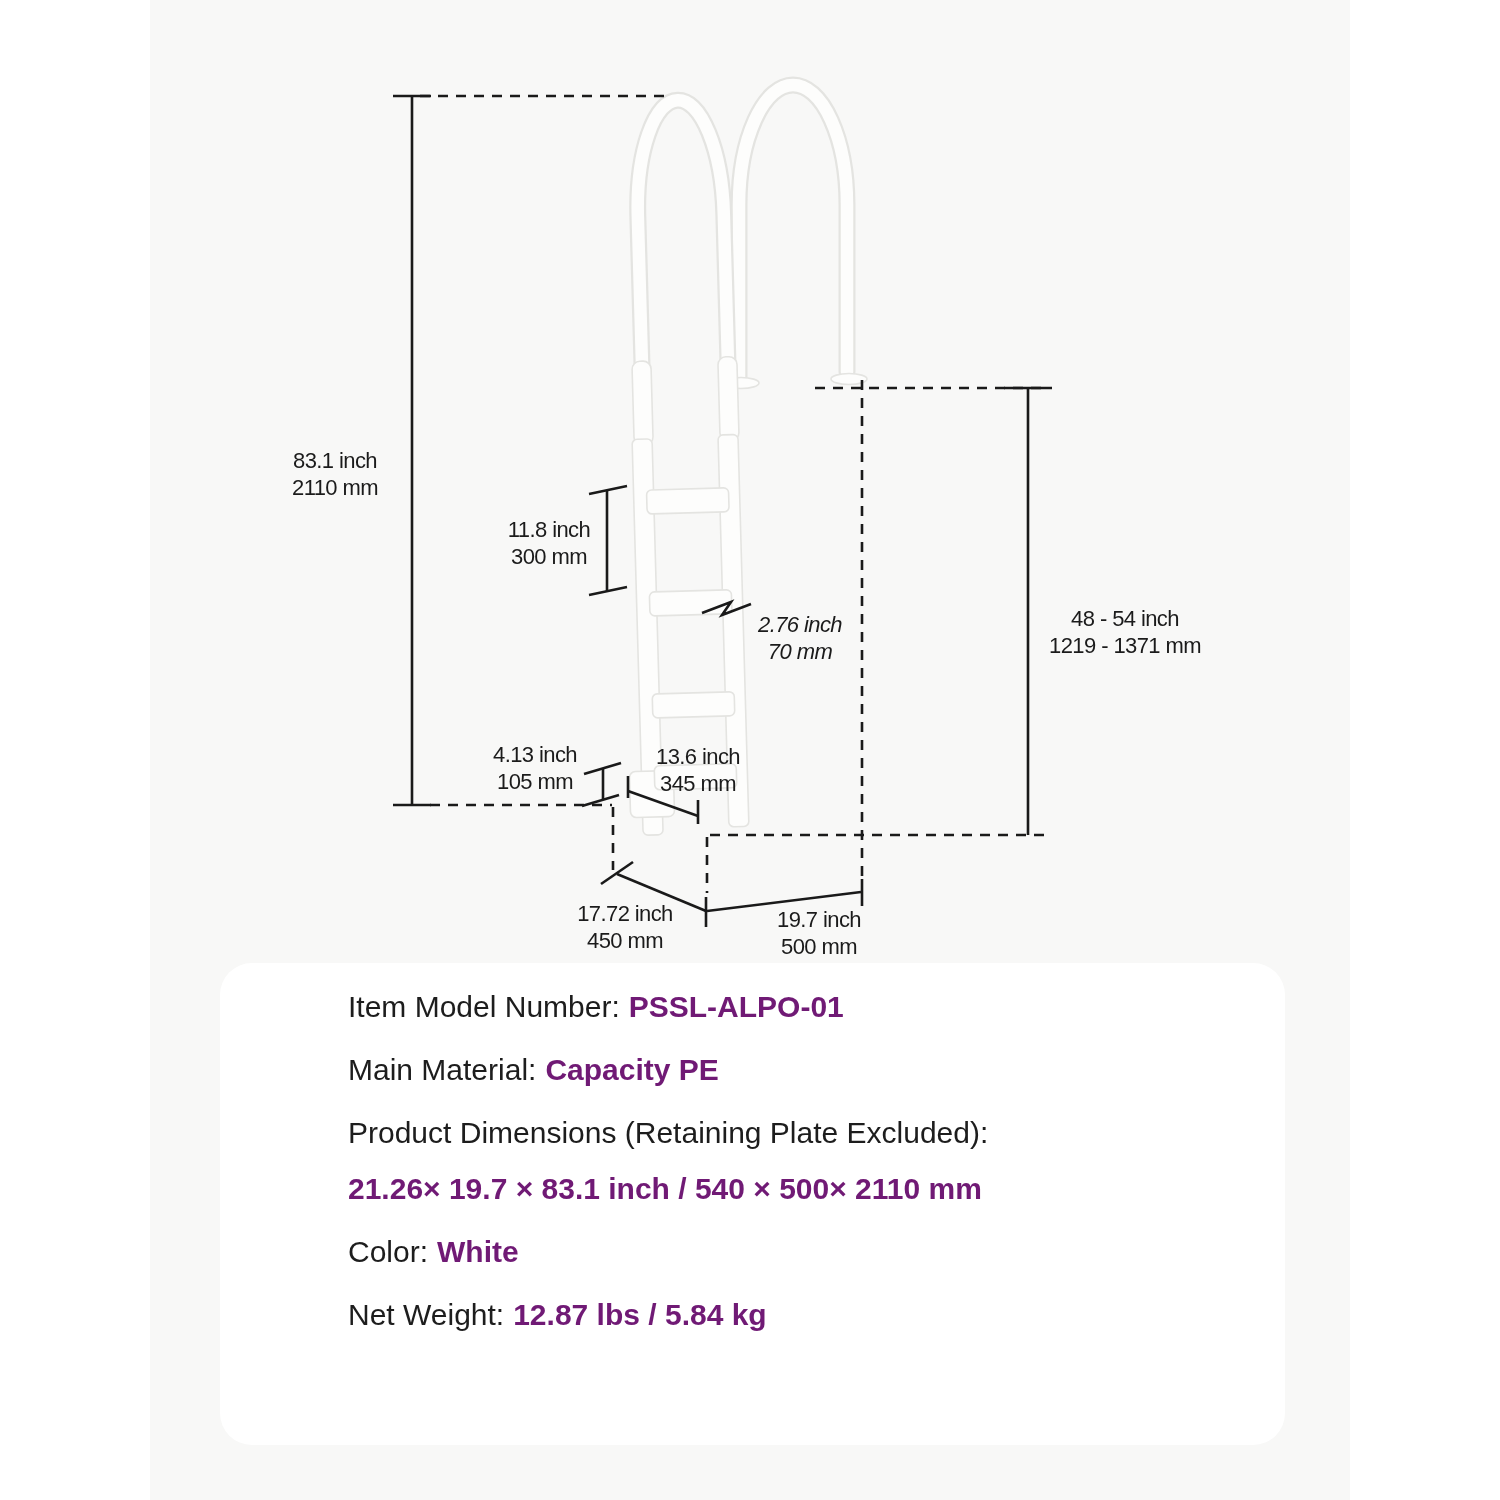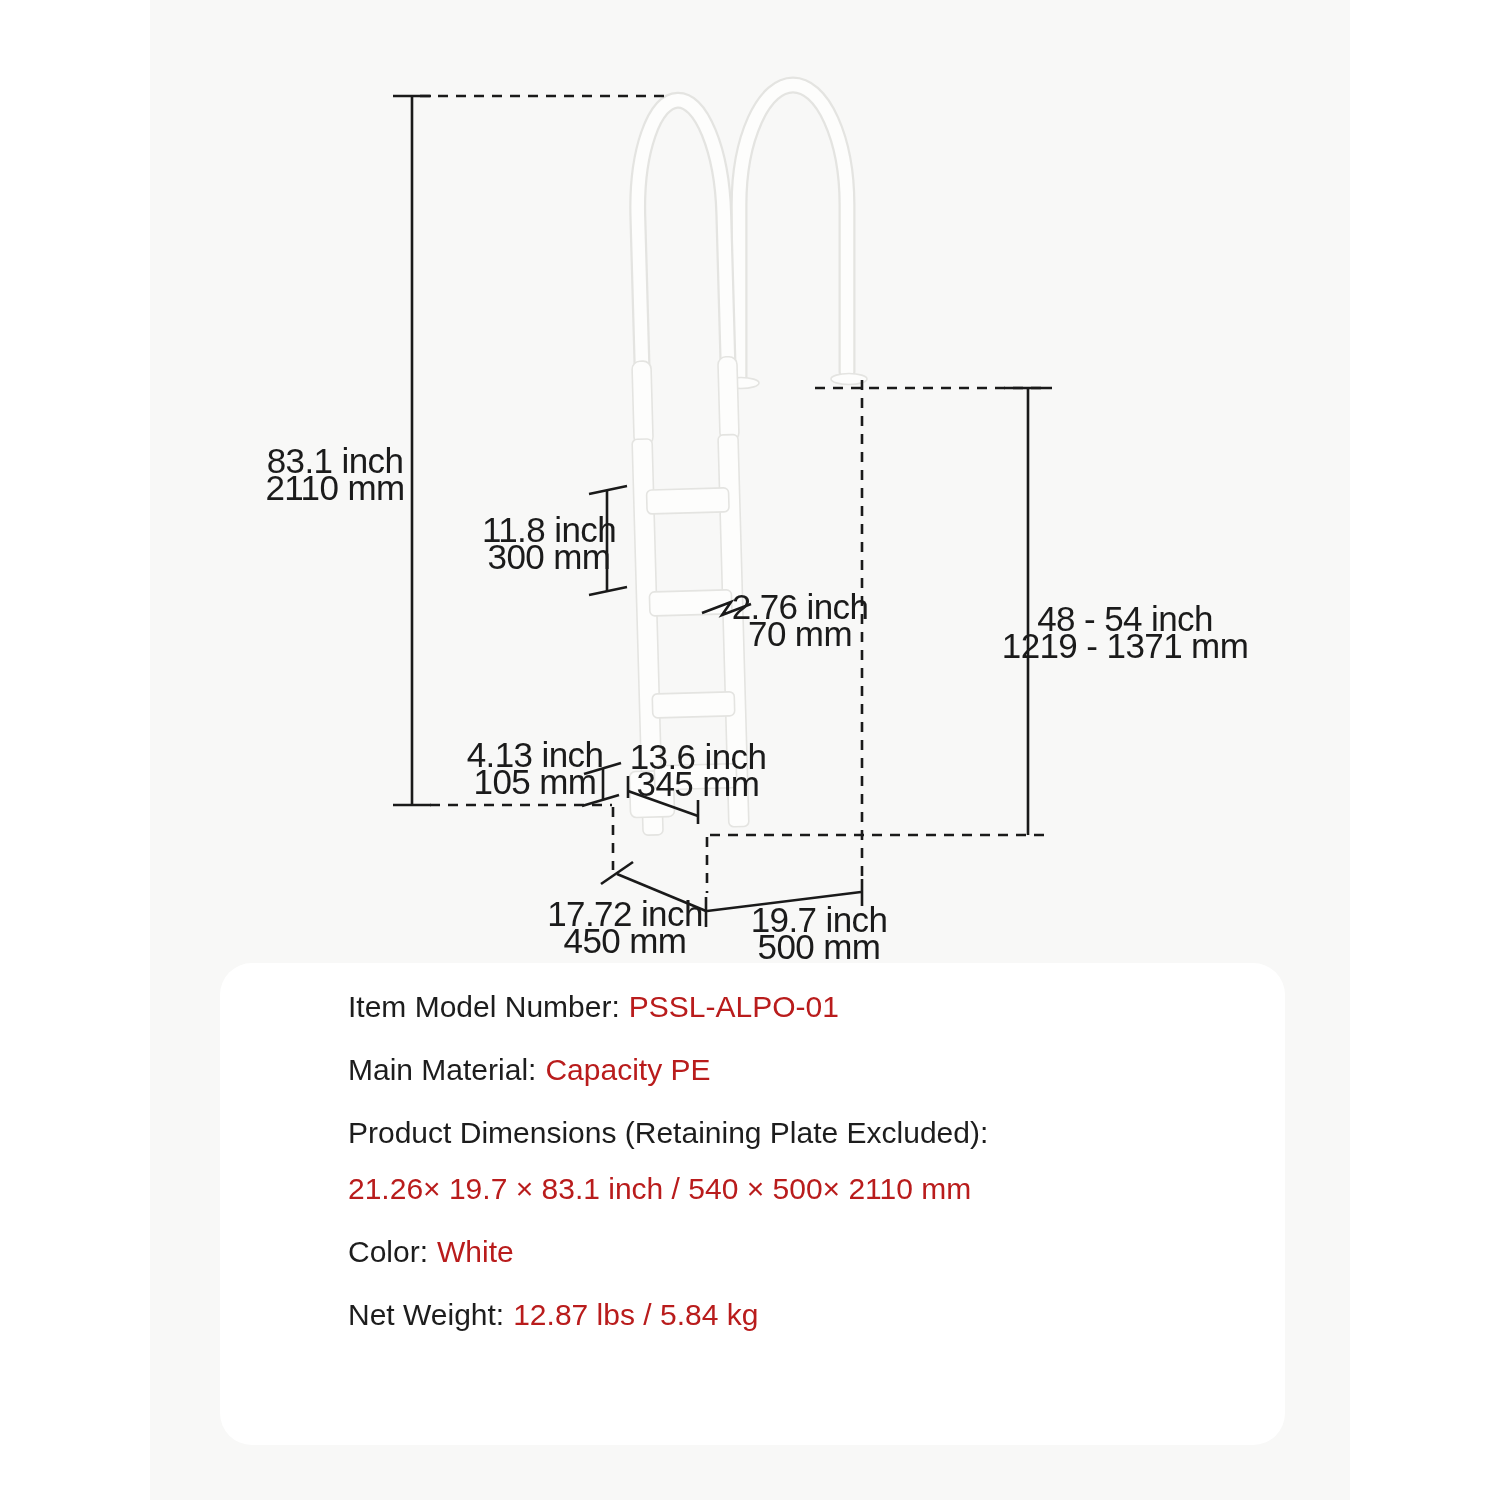--- a/index.html
+++ b/index.html
@@ -10,47 +10,47 @@
   .panel{
     position:absolute;left:150px;top:0;width:1200px;height:1500px;
     background:#f8f8f7;
   }
   .scene{position:absolute;left:0;top:0;width:1500px;height:1500px;}
   svg.diagram{position:absolute;left:0;top:0;}
 
   
   .dl{
     position:absolute;transform:translateX(-50%);text-align:center;
-    font-size:35px;line-height:27px;letter-spacing:-0.6px;color:#1b1b1b;
+    font-size:22px;line-height:27px;letter-spacing:-0.6px;color:#1b1b1b;
     white-space:nowrap;
   }
   #dl-0{left:335px;top:447px;}
   #dl-1{left:549px;top:516px;}
-  #dl-2{left:800px;top:593px;}
+  #dl-2{left:800px;top:611px;font-style:italic;}
   #dl-3{left:1125px;top:605px;}
   #dl-4{left:535px;top:741px;}
   #dl-5{left:698px;top:743px;}
   #dl-6{left:625px;top:900px;}
   #dl-7{left:807px;top:906px;margin-left:12px;}
 
   
   .dimline line,.dimline path{stroke:#1a1a1a;stroke-width:2.6;fill:none;}
   .dimline .dash{stroke-dasharray:10 8;}
   .tube-out{fill:none;stroke:#e4e4e1;stroke-width:17;stroke-linecap:round;}
   .tube-in{fill:none;stroke:#fdfdfc;stroke-width:12.5;stroke-linecap:round;}
   .solid{fill:#fdfdfc;stroke:#e4e4e1;stroke-width:1.6;}
 
   
   .spec-card{
     position:absolute;left:220px;top:963px;width:1065px;height:482px;
     background:#ffffff;border-radius:32px;box-sizing:border-box;
     padding:26px 40px 6px 128px;display:flex;flex-direction:column;gap:27px;
   }
   .spec-row{font-size:30px;line-height:36px;color:#1d1d1d;}
-  .spec-value{color:#b91c1c;font-weight:400;margin-left:9px;}
+  .spec-value{color:#701a75;font-weight:700;margin-left:9px;}
   .spec-row.stacked .spec-value{display:block;margin-left:0;margin-top:20px;}
 </style>
 </head>
 <body>
 
 <div class="panel"></div>
 
 <div class="scene">
   <svg class="diagram" width="1500" height="1500" viewBox="0 0 1500 1500">
 

